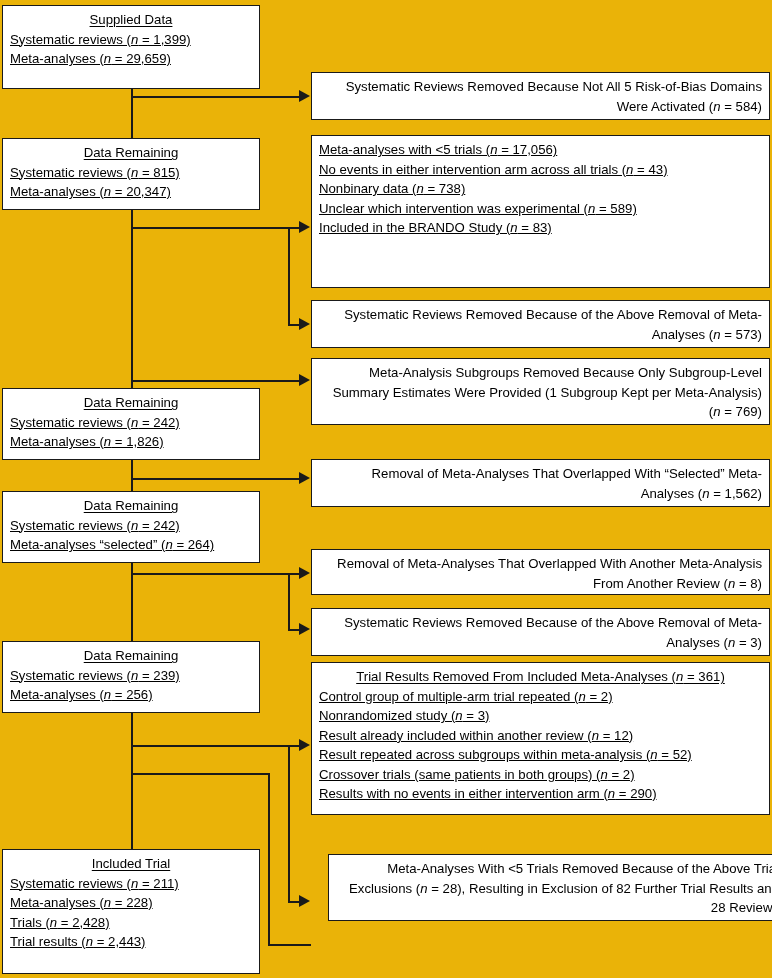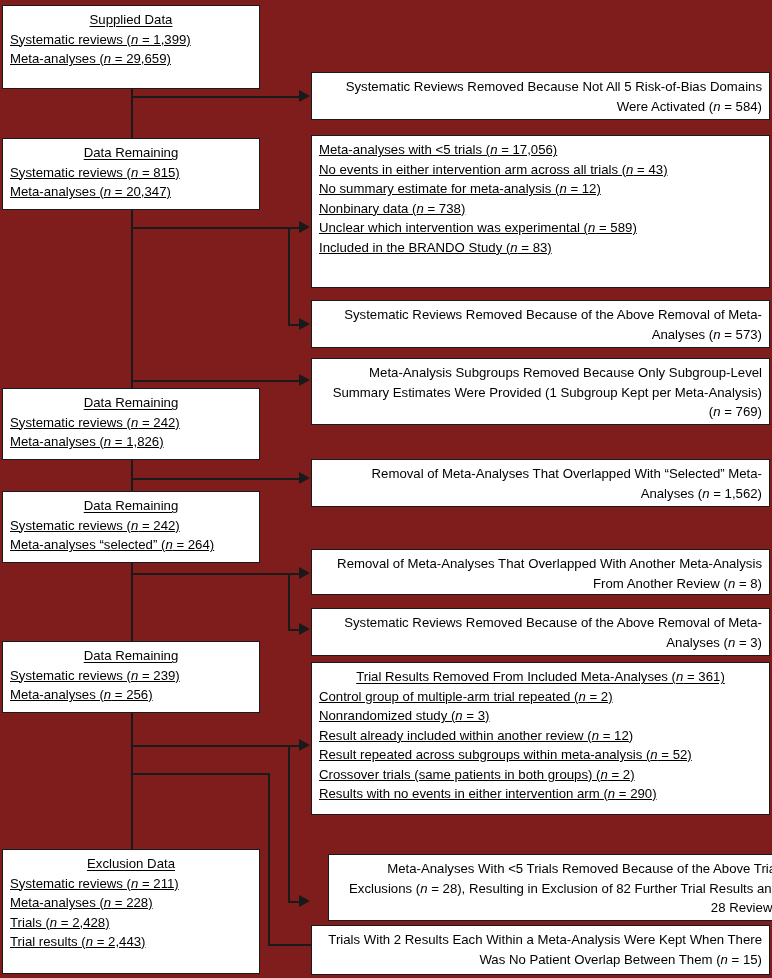--- a/index.html
+++ b/index.html
@@ -9,21 +9,21 @@
     background: #ffffff;
   }
   body {
     font-family: "Liberation Sans", sans-serif;
     color: #000000;
   }
   #canvas {
     position: relative;
     width: 772px;
     height: 978px;
-    background: #7f1d1d;
+    background: #eab308;
     overflow: hidden;
   }
   .box {
     position: absolute;
     box-sizing: border-box;
     border: 1.6px solid #1a1a1a;
     background: #ffffff;
     font-size: 13.2px;
     line-height: 19.5px;
     z-index: 5;
@@ -137,37 +137,36 @@
   <div class="box" style="left:2px; top:641px; width:258px; height:72px;">
     <div class="inner">
       <div class="hdr">Data Remaining</div>
       <div class="line-item">Systematic reviews (<i class="v">n</i> = 239)</div>
       <div class="line-item">Meta-analyses (<i class="v">n</i> = 256)</div>
     </div>
   </div>
 
   <div class="box" style="left:2px; top:849px; width:258px; height:125px;">
     <div class="inner">
-      <div class="hdr">Exclusion Data</div>
+      <div class="hdr">Included Trial</div>
       <div class="line-item">Systematic reviews (<i class="v">n</i> = 211)</div>
       <div class="line-item">Meta-analyses (<i class="v">n</i> = 228)</div>
       <div class="line-item">Trials (<i class="v">n</i> = 2,428)</div>
       <div class="line-item">Trial results (<i class="v">n</i> = 2,443)</div>
     </div>
   </div>
 
   <div class="box" style="left:311px; top:72px; width:459px; height:48px;">
     <div class="inner wrapline">Systematic Reviews Removed Because Not All 5 Risk-of-Bias Domains Were Activated (<i class="v">n</i> = 584)</div>
   </div>
 
   <div class="box" style="left:311px; top:135px; width:459px; height:153px;">
     <div class="inner leftal">
       <div class="line-item">Meta-analyses with &lt;5 trials (<i class="v">n</i> = 17,056)</div>
       <div class="line-item">No events in either intervention arm across all trials (<i class="v">n</i> = 43)</div>
-      <div class="line-item">No summary estimate for meta-analysis (<i class="v">n</i> = 12)</div>
       <div class="line-item">Nonbinary data (<i class="v">n</i> = 738)</div>
       <div class="line-item">Unclear which intervention was experimental (<i class="v">n</i> = 589)</div>
       <div class="line-item">Included in the BRANDO Study (<i class="v">n</i> = 83)</div>
     </div>
   </div>
 
   <div class="box" style="left:311px; top:300px; width:459px; height:48px;">
     <div class="inner wrapline">Systematic Reviews Removed Because of the Above Removal of Meta-Analyses (<i class="v">n</i> = 573)</div>
   </div>
 
@@ -196,17 +195,14 @@
       <div class="line-item">Result repeated across subgroups within meta-analysis (<i class="v">n</i> = 52)</div>
       <div class="line-item">Crossover trials (same patients in both groups) (<i class="v">n</i> = 2)</div>
       <div class="line-item">Results with no events in either intervention arm (<i class="v">n</i> = 290)</div>
     </div>
   </div>
 
   <div class="box" style="left:328px; top:854px; width:459px; height:67px;">
     <div class="inner wrapline">Meta-Analyses With &lt;5 Trials Removed Because of the Above Trial Exclusions (<i class="v">n</i> = 28), Resulting in Exclusion of 82 Further Trial Results and 28 Reviews</div>
   </div>
 
-  <div class="box" style="left:311px; top:925px; width:459px; height:50px;">
-    <div class="inner wrapline">Trials With 2 Results Each Within a Meta-Analysis Were Kept When There Was No Patient Overlap Between Them (<i class="v">n</i> = 15)</div>
-  </div>
 
 </div>
 
 </body></html>

